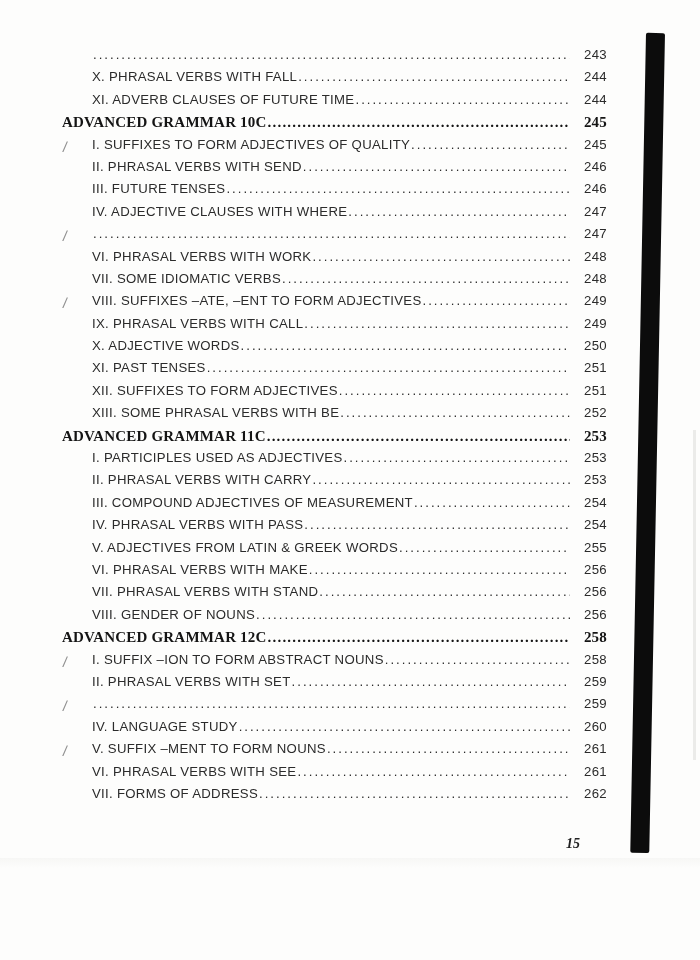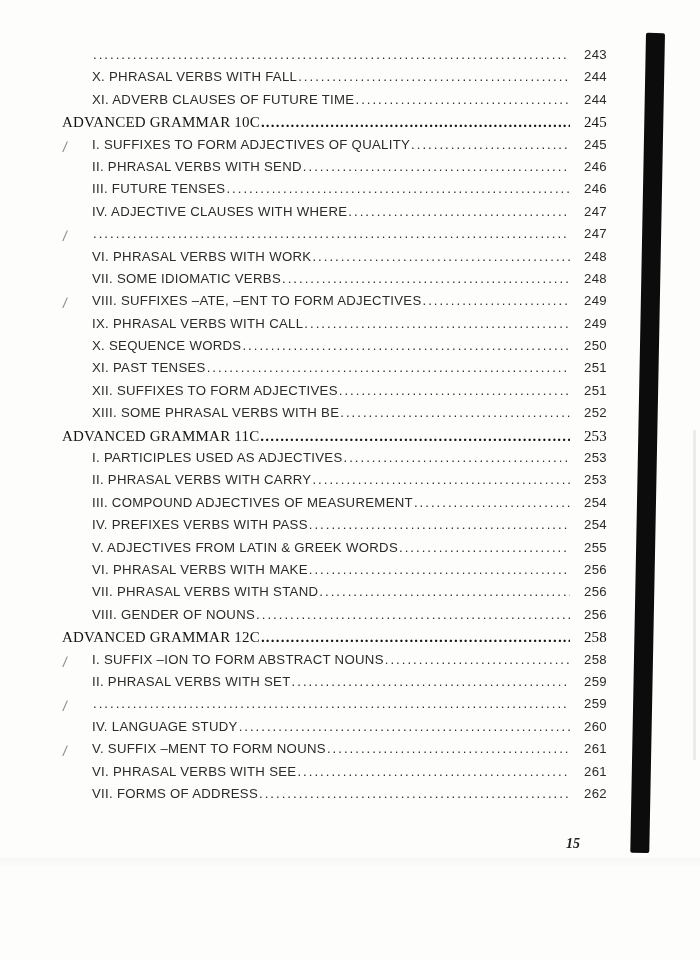--- a/index.html
+++ b/index.html
@@ -26,21 +26,21 @@
     position: relative;
     color: var(--ink, #2b2b2b);
   }
   .row.item {
     padding-left: 30px;
     font-size: 13.2px;
     letter-spacing: 0.3px;
   }
   .row.section {
     font-family: "Liberation Serif", serif;
-    font-weight: normal;
+    font-weight: bold;
     font-size: 15px;
     letter-spacing: 0.2px;
     color: var(--section-ink, #141414);
   }
   .label { white-space: nowrap; }
   .dots {
     flex: 1;
     overflow: hidden;
     white-space: nowrap;
     margin: 0 1px;
@@ -162,21 +162,21 @@
         <span class="label">VIII. SUFFIXES –ATE, –ENT TO FORM ADJECTIVES</span>
         <span class="dots"></span>
         <span class="num">249</span>
       </div>
       <div class="row item">
         <span class="label">IX. PHRASAL VERBS WITH CALL</span>
         <span class="dots"></span>
         <span class="num">249</span>
       </div>
       <div class="row item">
-        <span class="label">X. SEQUENCE WORDS</span>
+        <span class="label">X. ADJECTIVE WORDS</span>
         <span class="dots"></span>
         <span class="num">250</span>
       </div>
       <div class="row item">
         <span class="label">XI. PAST TENSES</span>
         <span class="dots"></span>
         <span class="num">251</span>
       </div>
       <div class="row item">
         <span class="label">XII. SUFFIXES TO FORM ADJECTIVES</span>
@@ -202,21 +202,21 @@
         <span class="label">II. PHRASAL VERBS WITH CARRY</span>
         <span class="dots"></span>
         <span class="num">253</span>
       </div>
       <div class="row item">
         <span class="label">III. COMPOUND ADJECTIVES OF MEASUREMENT</span>
         <span class="dots"></span>
         <span class="num">254</span>
       </div>
       <div class="row item">
-        <span class="label">IV. PREFIXES VERBS WITH PASS</span>
+        <span class="label">IV. PHRASAL VERBS WITH PASS</span>
         <span class="dots"></span>
         <span class="num">254</span>
       </div>
       <div class="row item">
         <span class="label">V. ADJECTIVES FROM LATIN &amp; GREEK WORDS</span>
         <span class="dots"></span>
         <span class="num">255</span>
       </div>
       <div class="row item">
         <span class="label">VI. PHRASAL VERBS WITH MAKE</span>

